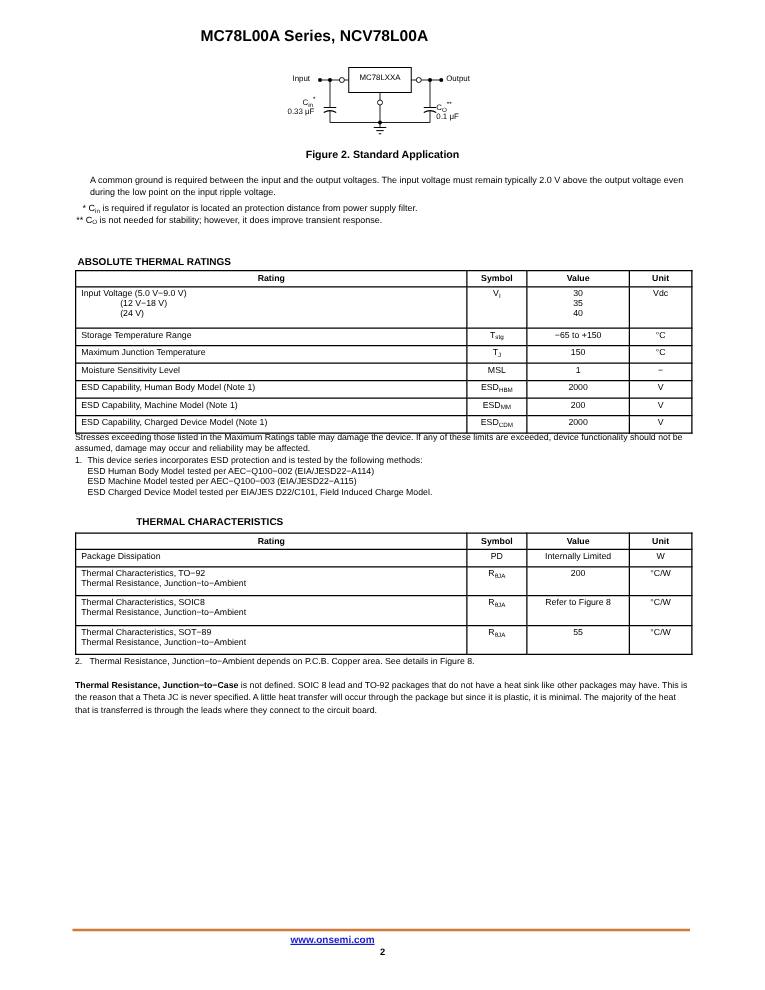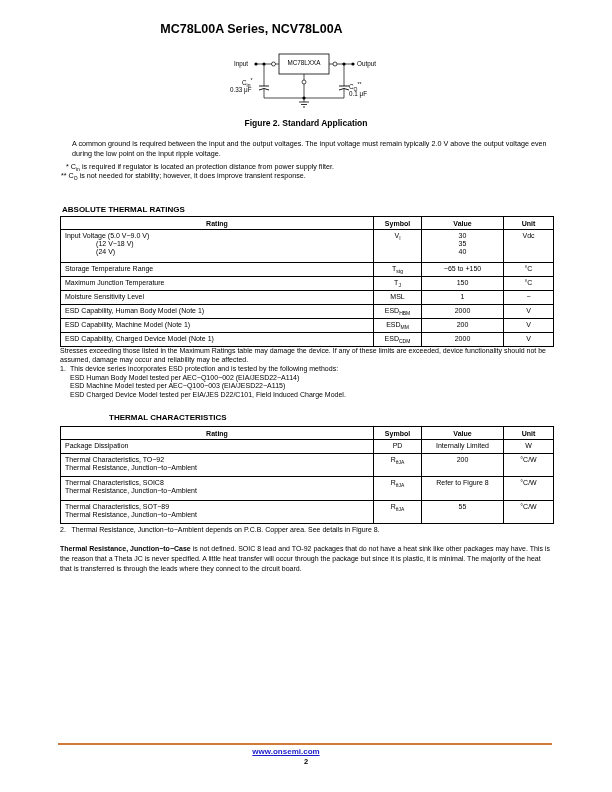--- a/index.html
+++ b/index.html
@@ -11,21 +11,21 @@
   .para { font-size:7.2px; line-height:9.6px; }
   .section-title { font-weight:bold; font-size:8px; }
   table.spec { position:absolute; border-collapse:collapse; font-size:7px; table-layout:fixed; }
   table.spec td, table.spec th { border:0.8px solid #000; padding:1.5px 4px; vertical-align:top; }
   table.spec th { font-weight:bold; text-align:center; vertical-align:middle; padding:2px 4px; }
   table.spec td.c { text-align:center; }
   .multi { white-space:pre-line; line-height:8px; }
   .sub { font-size:5px; vertical-align:-1.5px; }
   .notes { font-size:7px; line-height:8.6px; }
   .footer-rule { top:743px; left:58px; width:494px; height:2px; background:#d2793a; }
-  .footer-link { top:747px; left:0; width:532px; text-align:center; font-size:8px; font-weight:bold;margin-left:20px; }
+  .footer-link { top:747px; left:0; width:532px; text-align:center; font-size:8px; font-weight:bold; }
   .footer-link a { color:#1a1acc; text-decoration:underline; }
   .page-num { top:757px; left:0; width:612px; text-align:center; font-size:7.5px; font-weight:bold; }
 </style>
 </head>
 <body>
 
 <div class="abs title">MC78L00A Series, NCV78L00A</div>
 
 <div class="abs" style="top:48px; left:222px; width:170px; height:62px;">
   <svg width="170" height="62" viewBox="0 0 170 62" style="position:absolute;left:0;top:0;">

